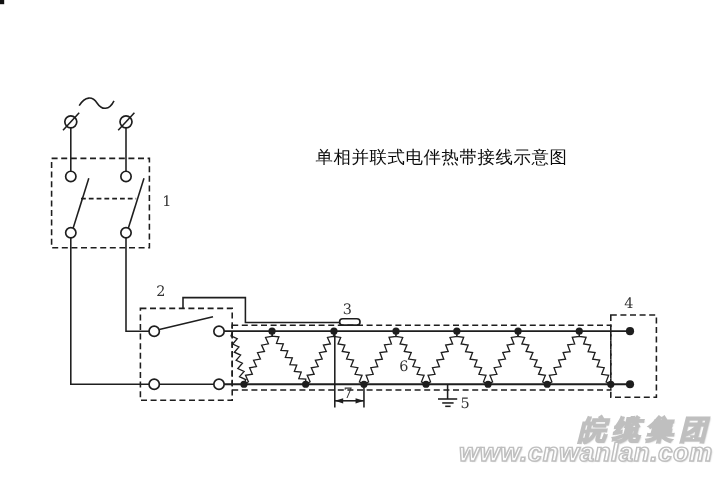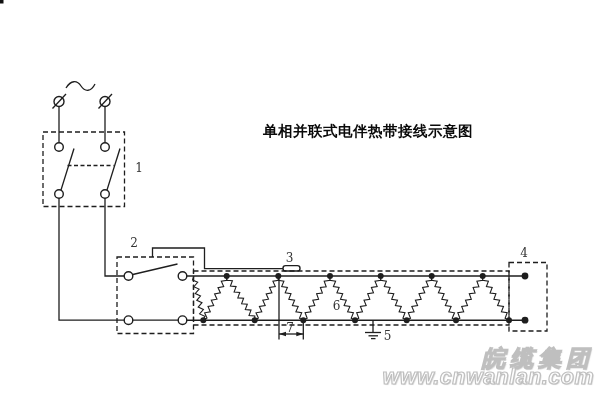--- a/index.html
+++ b/index.html
@@ -1,20 +1,20 @@
 <!DOCTYPE html>
 <html><head>
 <meta charset="utf-8">
 <style>
   html,body{margin:0;padding:0;background:#fff;}
   #stage{position:relative;width:600px;height:400px;background:#ffffff;overflow:hidden;
          font-family:"Liberation Sans",sans-serif;}
   #stage svg{position:absolute;left:0;top:0;}
   .diagram-title{position:absolute;left:263px;top:122px;width:220px;
-    font-family:"Liberation Sans",sans-serif;font-size:14.5px;font-weight:700;
+    font-family:"Liberation Sans",sans-serif;font-size:14.5px;font-weight:400;
     color:#0a0a0a;white-space:nowrap;letter-spacing:.5px;}
   .wm{position:absolute;right:6px;text-align:right;font-style:italic;font-weight:700;
     color:rgba(255,255,255,.92);-webkit-text-stroke:1.2px #bfbfbf;
     text-shadow:1px 1px 1px #d8d8d8;white-space:nowrap;
     font-family:"Liberation Sans",sans-serif;}
   .wm-company{top:343px;font-size:23px;letter-spacing:5px;}
   .wm-site{top:365px;font-size:21.5px;letter-spacing:.5px;}
   .num-label{font-family:"DejaVu Serif",serif;font-size:12px;fill:#333;}
   .wire{stroke:#1e1e1e;stroke-width:1.3;fill:none;}
   .busline{stroke:#1e1e1e;stroke-width:1.5;fill:none;}

